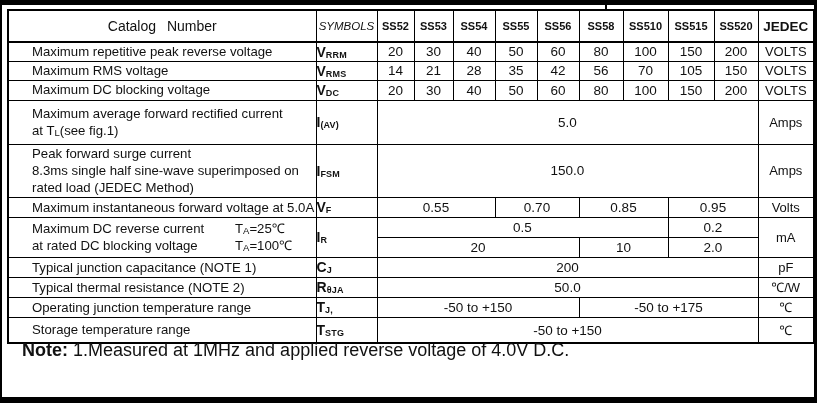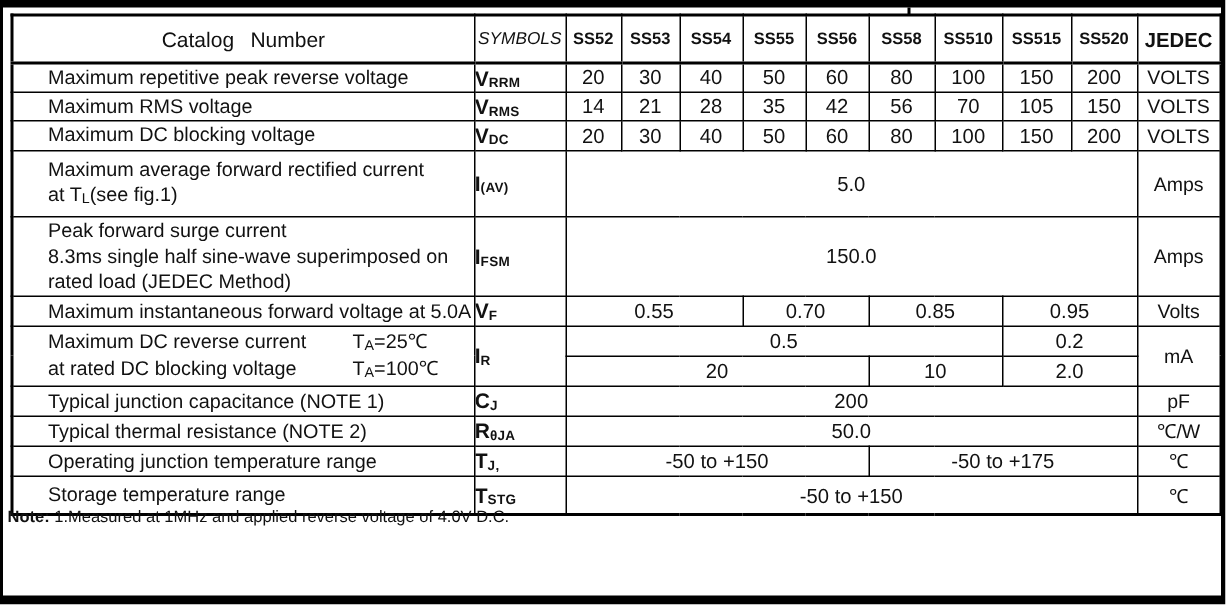--- a/index.html
+++ b/index.html
@@ -52,22 +52,22 @@
     padding-left: 23px; line-height: 1.32;
   }
   td.sym { text-align: left; font-weight: bold; font-size: 14px; }
   .sub { font-size: 9px; font-weight: bold; vertical-align: -1px; letter-spacing: 0.2px; }
   .lsub { font-size: 9.5px; vertical-align: -1px; }
   td.val { text-align: center; font-size: 13.5px; }
   td.unit { text-align: center; font-size: 13px; margin-left: 36px; }
   .cond-line { display: flex; }
   .cond-line .main { flex: 0 0 203px; }
   .notes {
-    position: absolute; left: 5px; top: 339px;
-    width: 790px; font-size: 11px; line-height: 1.25;
+    position: absolute; left: 22px; top: 339px;
+    width: 790px; font-size: 18px; line-height: 1.25;
   }
   .notes .n-title { font-weight: bold; }
   .notes .line2 { margin-left: 37px; }
 </style>
 </head>
 <body>
 
 <div class="page-frame"></div>
 <div class="top-tick"></div>
 

